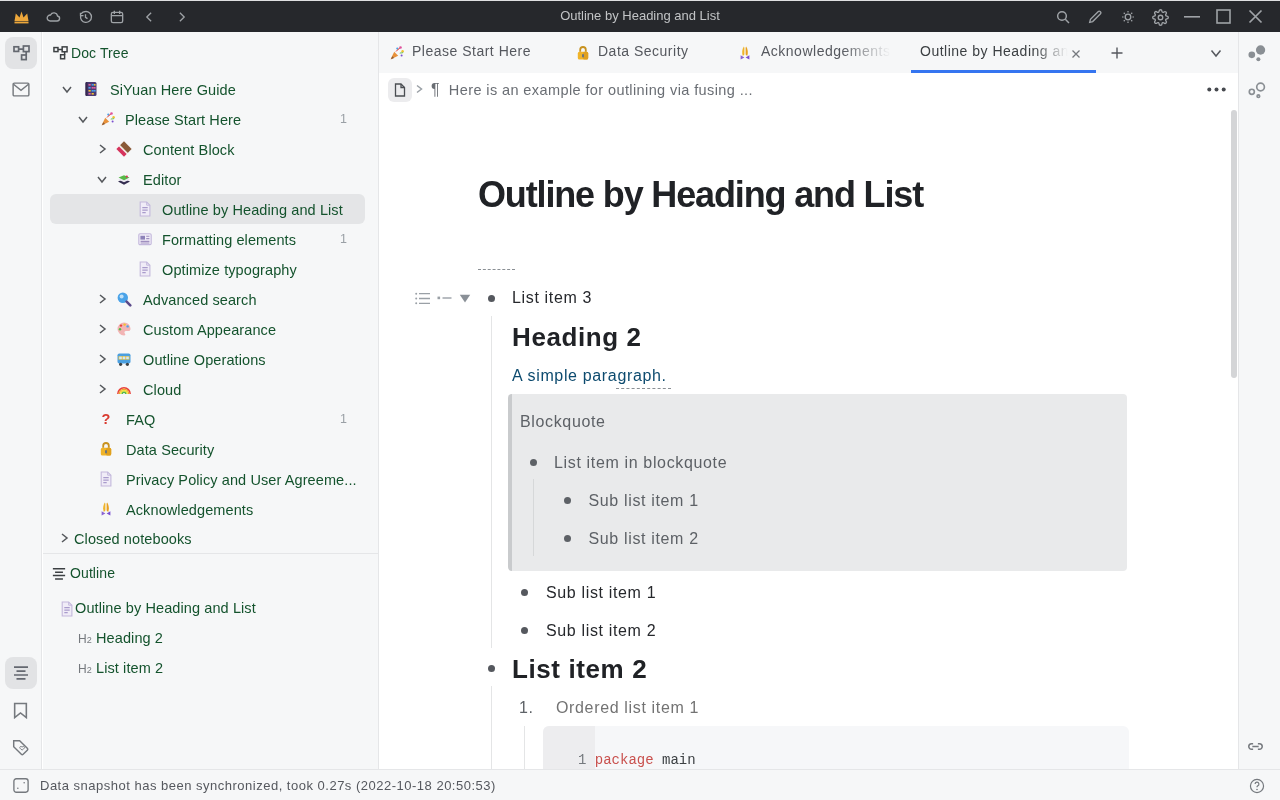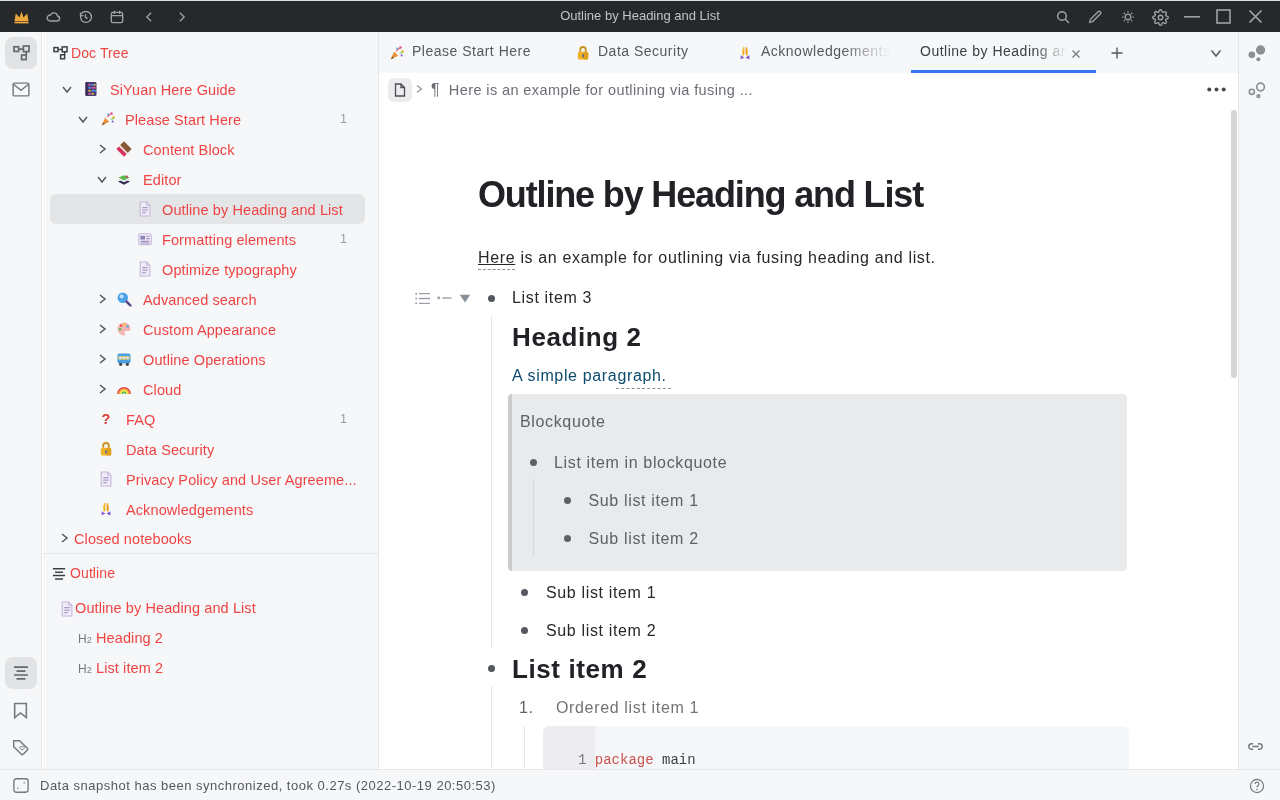--- a/index.html
+++ b/index.html
@@ -8,21 +8,21 @@
   
   #titlebar { position:absolute; left:0; top:0; width:1280px; height:32px; background:#26282c; border-top:1px solid #dfe0e1; }
   #titlebar svg { position:absolute; top:8px; }
   #wintitle { position:absolute; top:7px; left:0; width:1280px; text-align:center; font-size:13px; color:#c2c4c6; }
   
   #dockl { position:absolute; left:0; top:32px; width:42px; height:737px; background:#f6f7f8; border-right:1px solid #e5e6e8; }
   #dockr { position:absolute; left:1238px; top:32px; width:42px; height:737px; background:#f6f7f8; border-left:1px solid #e5e6e8; }
   .dock-sel { position:absolute; width:32px; height:32px; border-radius:8px; background:#e2e3e5; }
   
   #panel { position:absolute; left:43px; top:32px; width:336px; height:737px; background:#f6f7f8; border-right:1px solid #e5e6e8; }
-  .ptext { position:absolute; font-size:14.5px; color:#ef4444; white-space:nowrap; letter-spacing:0.1px;text-align:right; }
+  .ptext { position:absolute; font-size:14.5px; color:#14532d; white-space:nowrap; letter-spacing:0.1px;text-align:right; }
   .pgray { position:absolute; font-size:12.5px; color:#9aa0a6; }
   .sel-row { position:absolute; left:7px; top:160px; width:315px; height:30px; border-radius:6px; background:#e4e5e7; }
   #divider { position:absolute; left:43px; top:553px; width:336px; height:1px; background:#e5e6e8; }
   
   #tabbar { position:absolute; left:379px; top:32px; width:859px; height:41px; background:#f6f7f8; }
   .tabtext { position:absolute; top:11px; font-size:14px; color:#55585e; white-space:nowrap; letter-spacing:0.5px; }
   #bread { position:absolute; left:379px; top:73px; width:852px; height:35px; background:#fff; }
   
   #content { position:absolute; left:379px; top:108px; width:854px; height:661px; background:#fff; overflow:hidden; }
   .t { position:absolute; white-space:nowrap; color:#26282c; }
@@ -362,21 +362,20 @@
 
 <div id="content">
 <div class="abs" style="left:129px;top:286px;width:619px;height:177px;background:#e9eaeb;border-left:4px solid #c9cbcd;border-radius:4px"></div>
 <div class="abs" style="left:164px;top:618px;width:586px;height:43px;background:#f6f7f9;border-radius:6px 6px 0 0"></div>
 <div class="abs" style="left:164px;top:618px;width:52px;height:43px;background:#ededef;border-radius:6px 0 0 0"></div>
 <div class="guide" style="left:111.5px;top:208px;height:332px"></div>
 <div class="guide" style="left:153.5px;top:371px;height:77px;background:#d6d8d9"></div>
 <div class="guide" style="left:111.5px;top:578px;height:83px"></div>
 <div class="guide" style="left:144.5px;top:618px;height:43px"></div>
 <div class="t" style="left:99.0px;top:68.5px;font-size:36px;line-height:36px;font-weight:bold;color:#202226;letter-spacing:-1.15px">Outline by Heading and List</div>
-<div class="t" style="left:99.0px;top:141.5px;font-size:16px;line-height:16px;font-weight:normal;color:#26282c;letter-spacing:0.65px"><span style="text-decoration:underline">Here</span> is an example for outlining via fusing heading and list.</div>
 <div class="abs" style="left:99px;top:161px;width:37px;border-top:1px dashed #8a8f94"></div>
 <div class="t" style="left:133.0px;top:182.0px;font-size:16px;line-height:16px;font-weight:normal;color:#26282c;letter-spacing:0.65px">List item 3</div>
 <div class="t" style="left:133.0px;top:216.0px;font-size:26px;line-height:26px;font-weight:bold;color:#202226;letter-spacing:0.6px">Heading 2</div>
 <div class="t" style="left:133.0px;top:259.5px;font-size:16px;line-height:16px;font-weight:normal;color:#0c4a6e;letter-spacing:0.65px">A simple paragraph.</div>
 <div class="abs" style="left:237px;top:279.5px;width:55px;border-top:1px dashed #8a8f94"></div>
 <div class="t" style="left:141.0px;top:305.5px;font-size:16px;line-height:16px;font-weight:normal;color:#5d6166;letter-spacing:0.65px">Blockquote</div>
 <div class="t" style="left:175.0px;top:346.5px;font-size:16px;line-height:16px;font-weight:normal;color:#5d6166;letter-spacing:0.65px">List item in blockquote</div>
 <div class="t" style="left:209.5px;top:384.8px;font-size:16px;line-height:16px;font-weight:normal;color:#5d6166;letter-spacing:0.65px">Sub list item 1</div>
 <div class="t" style="left:209.5px;top:422.8px;font-size:16px;line-height:16px;font-weight:normal;color:#5d6166;letter-spacing:0.65px">Sub list item 2</div>
 <div class="t" style="left:167.0px;top:476.8px;font-size:16px;line-height:16px;font-weight:normal;color:#26282c;letter-spacing:0.65px">Sub list item 1</div>
@@ -407,19 +406,19 @@
     </svg>
 </div>
 <div class="abs" style="left:1231px; top:110px; width:6px; height:268px; border-radius:3px; background:#d4d5d7;"></div>
 
 <div id="status">
   <svg class="abs" style="left:13px; top:8px;" width="16" height="15" viewBox="0 0 20 19" fill="none" stroke="#75797e" stroke-width="1.7">
       <rect x="1" y="1" width="18" height="17" rx="3"></rect>
       <circle cx="6" cy="13" r="1" fill="#75797e" stroke="none"></circle>
       <circle cx="14" cy="6" r="1" fill="#75797e" stroke="none"></circle>
     </svg>
-  <div class="txt">Data snapshot has been synchronized, took 0.27s (2022-10-19 20:50:53)</div>
+  <div class="txt">Data snapshot has been synchronized, took 0.27s (2022-10-18 20:50:53)</div>
   <svg class="abs" style="left:1249px; top:8px;" width="16" height="16" viewBox="0 0 20 20" fill="none" stroke="#75797e" stroke-width="1.5">
       <circle cx="10" cy="10" r="8.2"></circle>
       <path d="M7.6 7.6 a2.4 2.4 0 1 1 3.3 2.2 c-.6.25-.9.6-.9 1.3 v.4"></path>
       <circle cx="10" cy="14.3" r="1" fill="#75797e" stroke="none"></circle>
     </svg>
 </div>
 
 </body></html>

